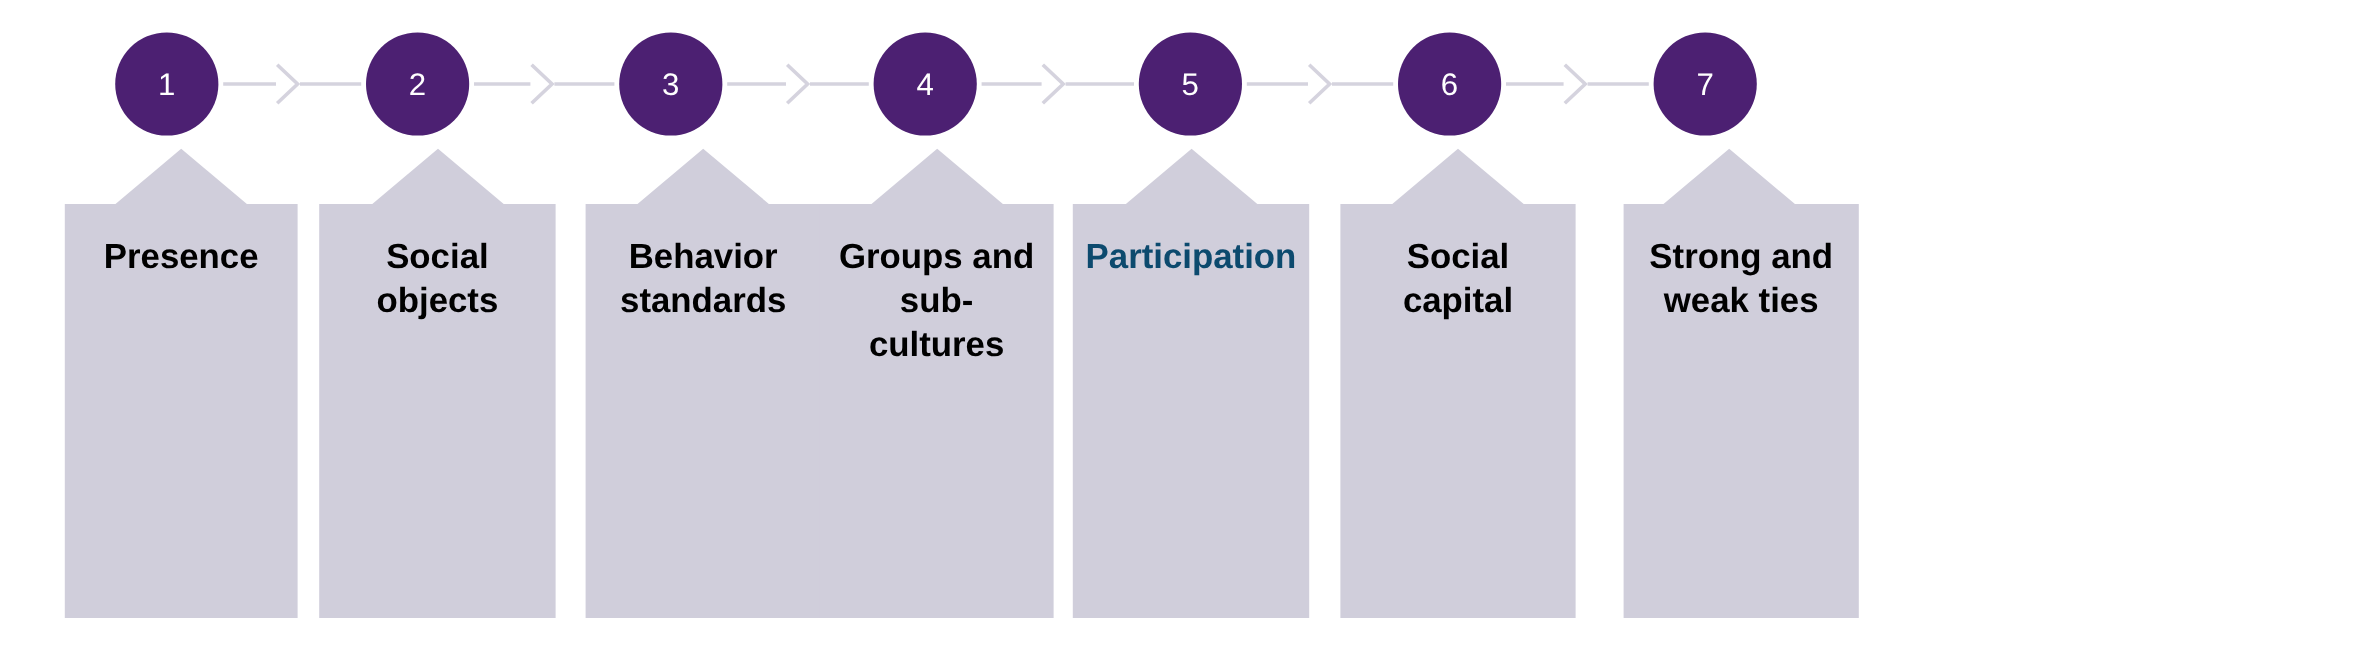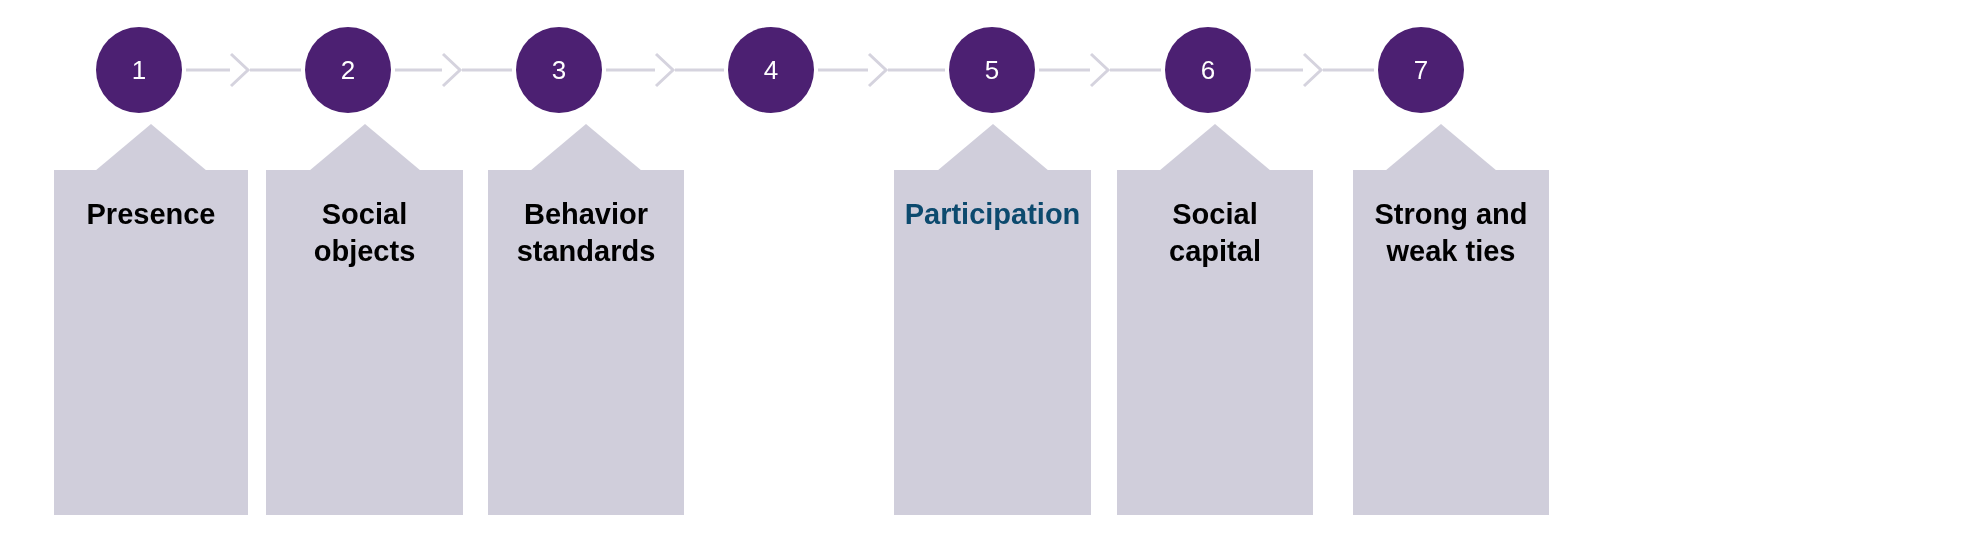--- a/index.html
+++ b/index.html
@@ -178,20 +178,28 @@
 objects</div>
         </div>
       </div>
       <div class="step-box-wrap" style="left: 457px; width: 196px; margin-left: 15px;">
         <div class="step-pointer" style="border-bottom-color: rgb(208, 206, 219);"></div>
         <div class="step-box" style="background: rgb(208, 206, 219);">
           <div class="step-label" style="color: rgb(0, 0, 0);">Behavior
 standards</div>
         </div>
       </div>
+      <div class="step-box-wrap" style="left: 667px; width: 195px;">
+        <div class="step-pointer" style="border-bottom-color: rgb(208, 206, 219);"></div>
+        <div class="step-box" style="background: rgb(208, 206, 219);">
+          <div class="step-label" style="color: rgb(0, 0, 0);">Groups and
+sub-
+cultures</div>
+        </div>
+      </div>
       <div class="step-box-wrap" style="left: 878px; width: 197px;">
         <div class="step-pointer" style="border-bottom-color: rgb(208, 206, 219);"></div>
         <div class="step-box" style="background: rgb(208, 206, 219);">
           <div class="step-label" style="color: #0c4a6e;">Participation</div>
         </div>
       </div>
       <div class="step-box-wrap" style="left: 1101px; width: 196px;">
         <div class="step-pointer" style="border-bottom-color: rgb(208, 206, 219);"></div>
         <div class="step-box" style="background: rgb(208, 206, 219);">
           <div class="step-label" style="color: rgb(0, 0, 0);">Social

